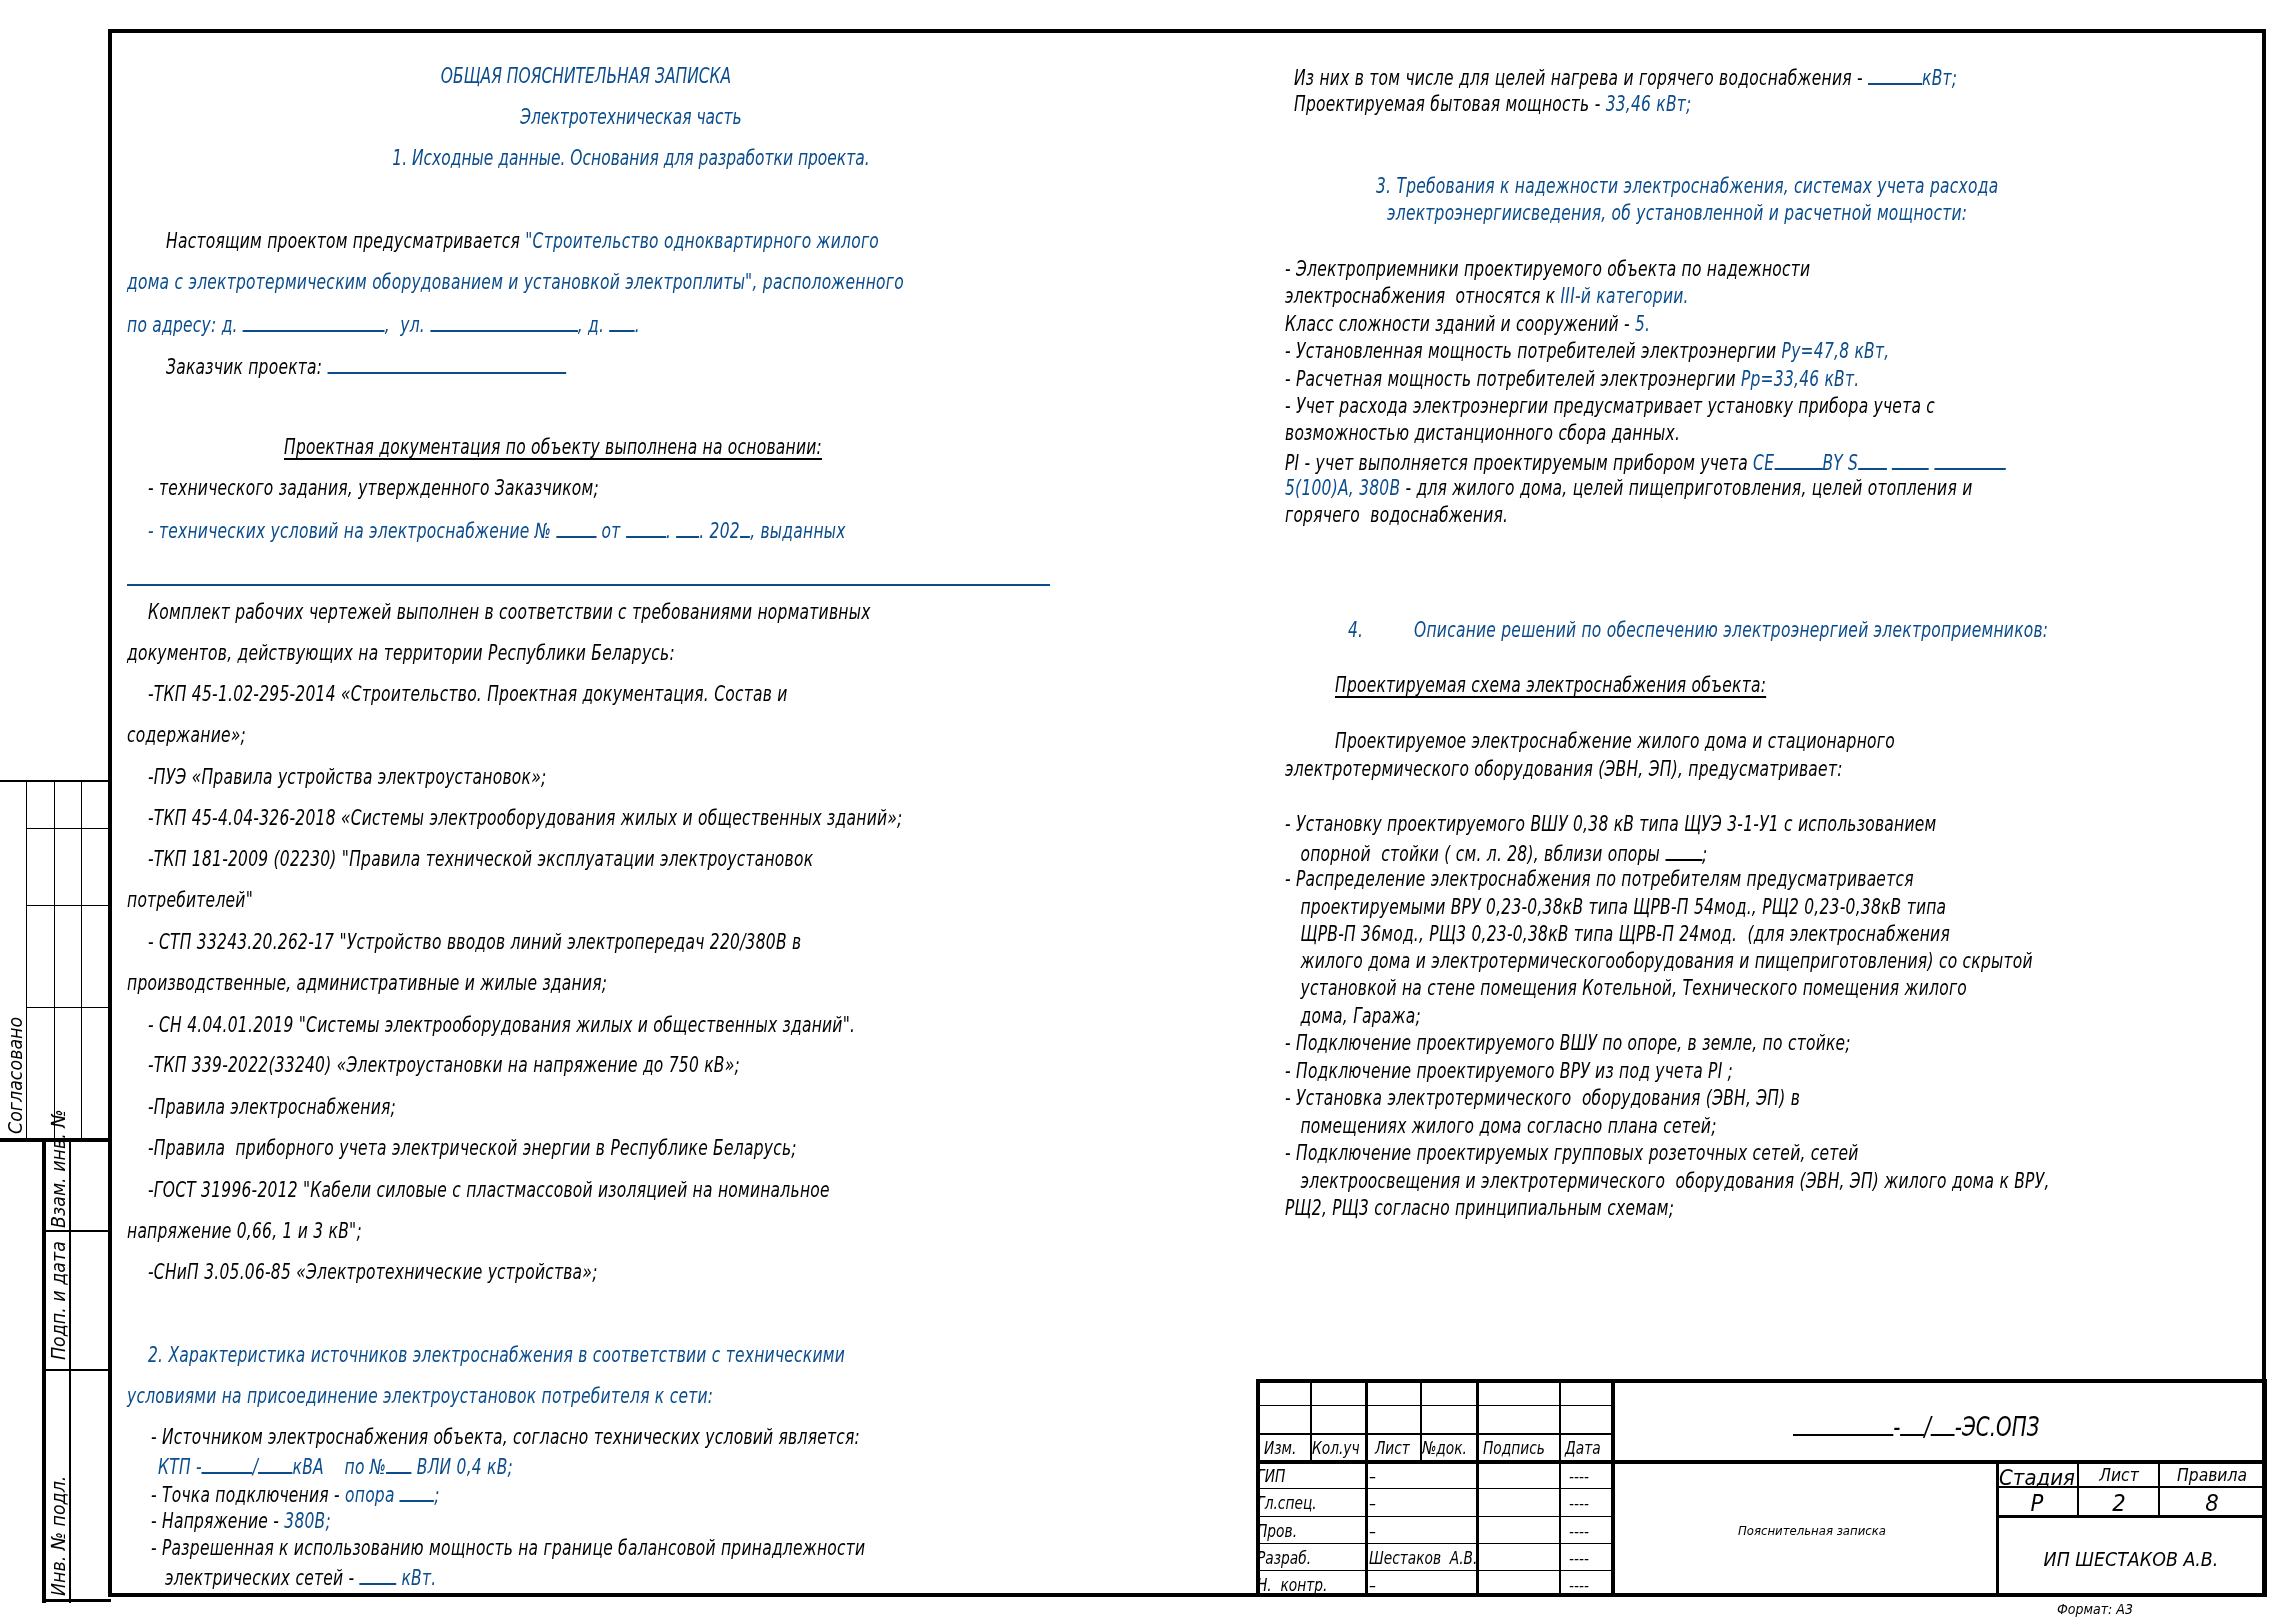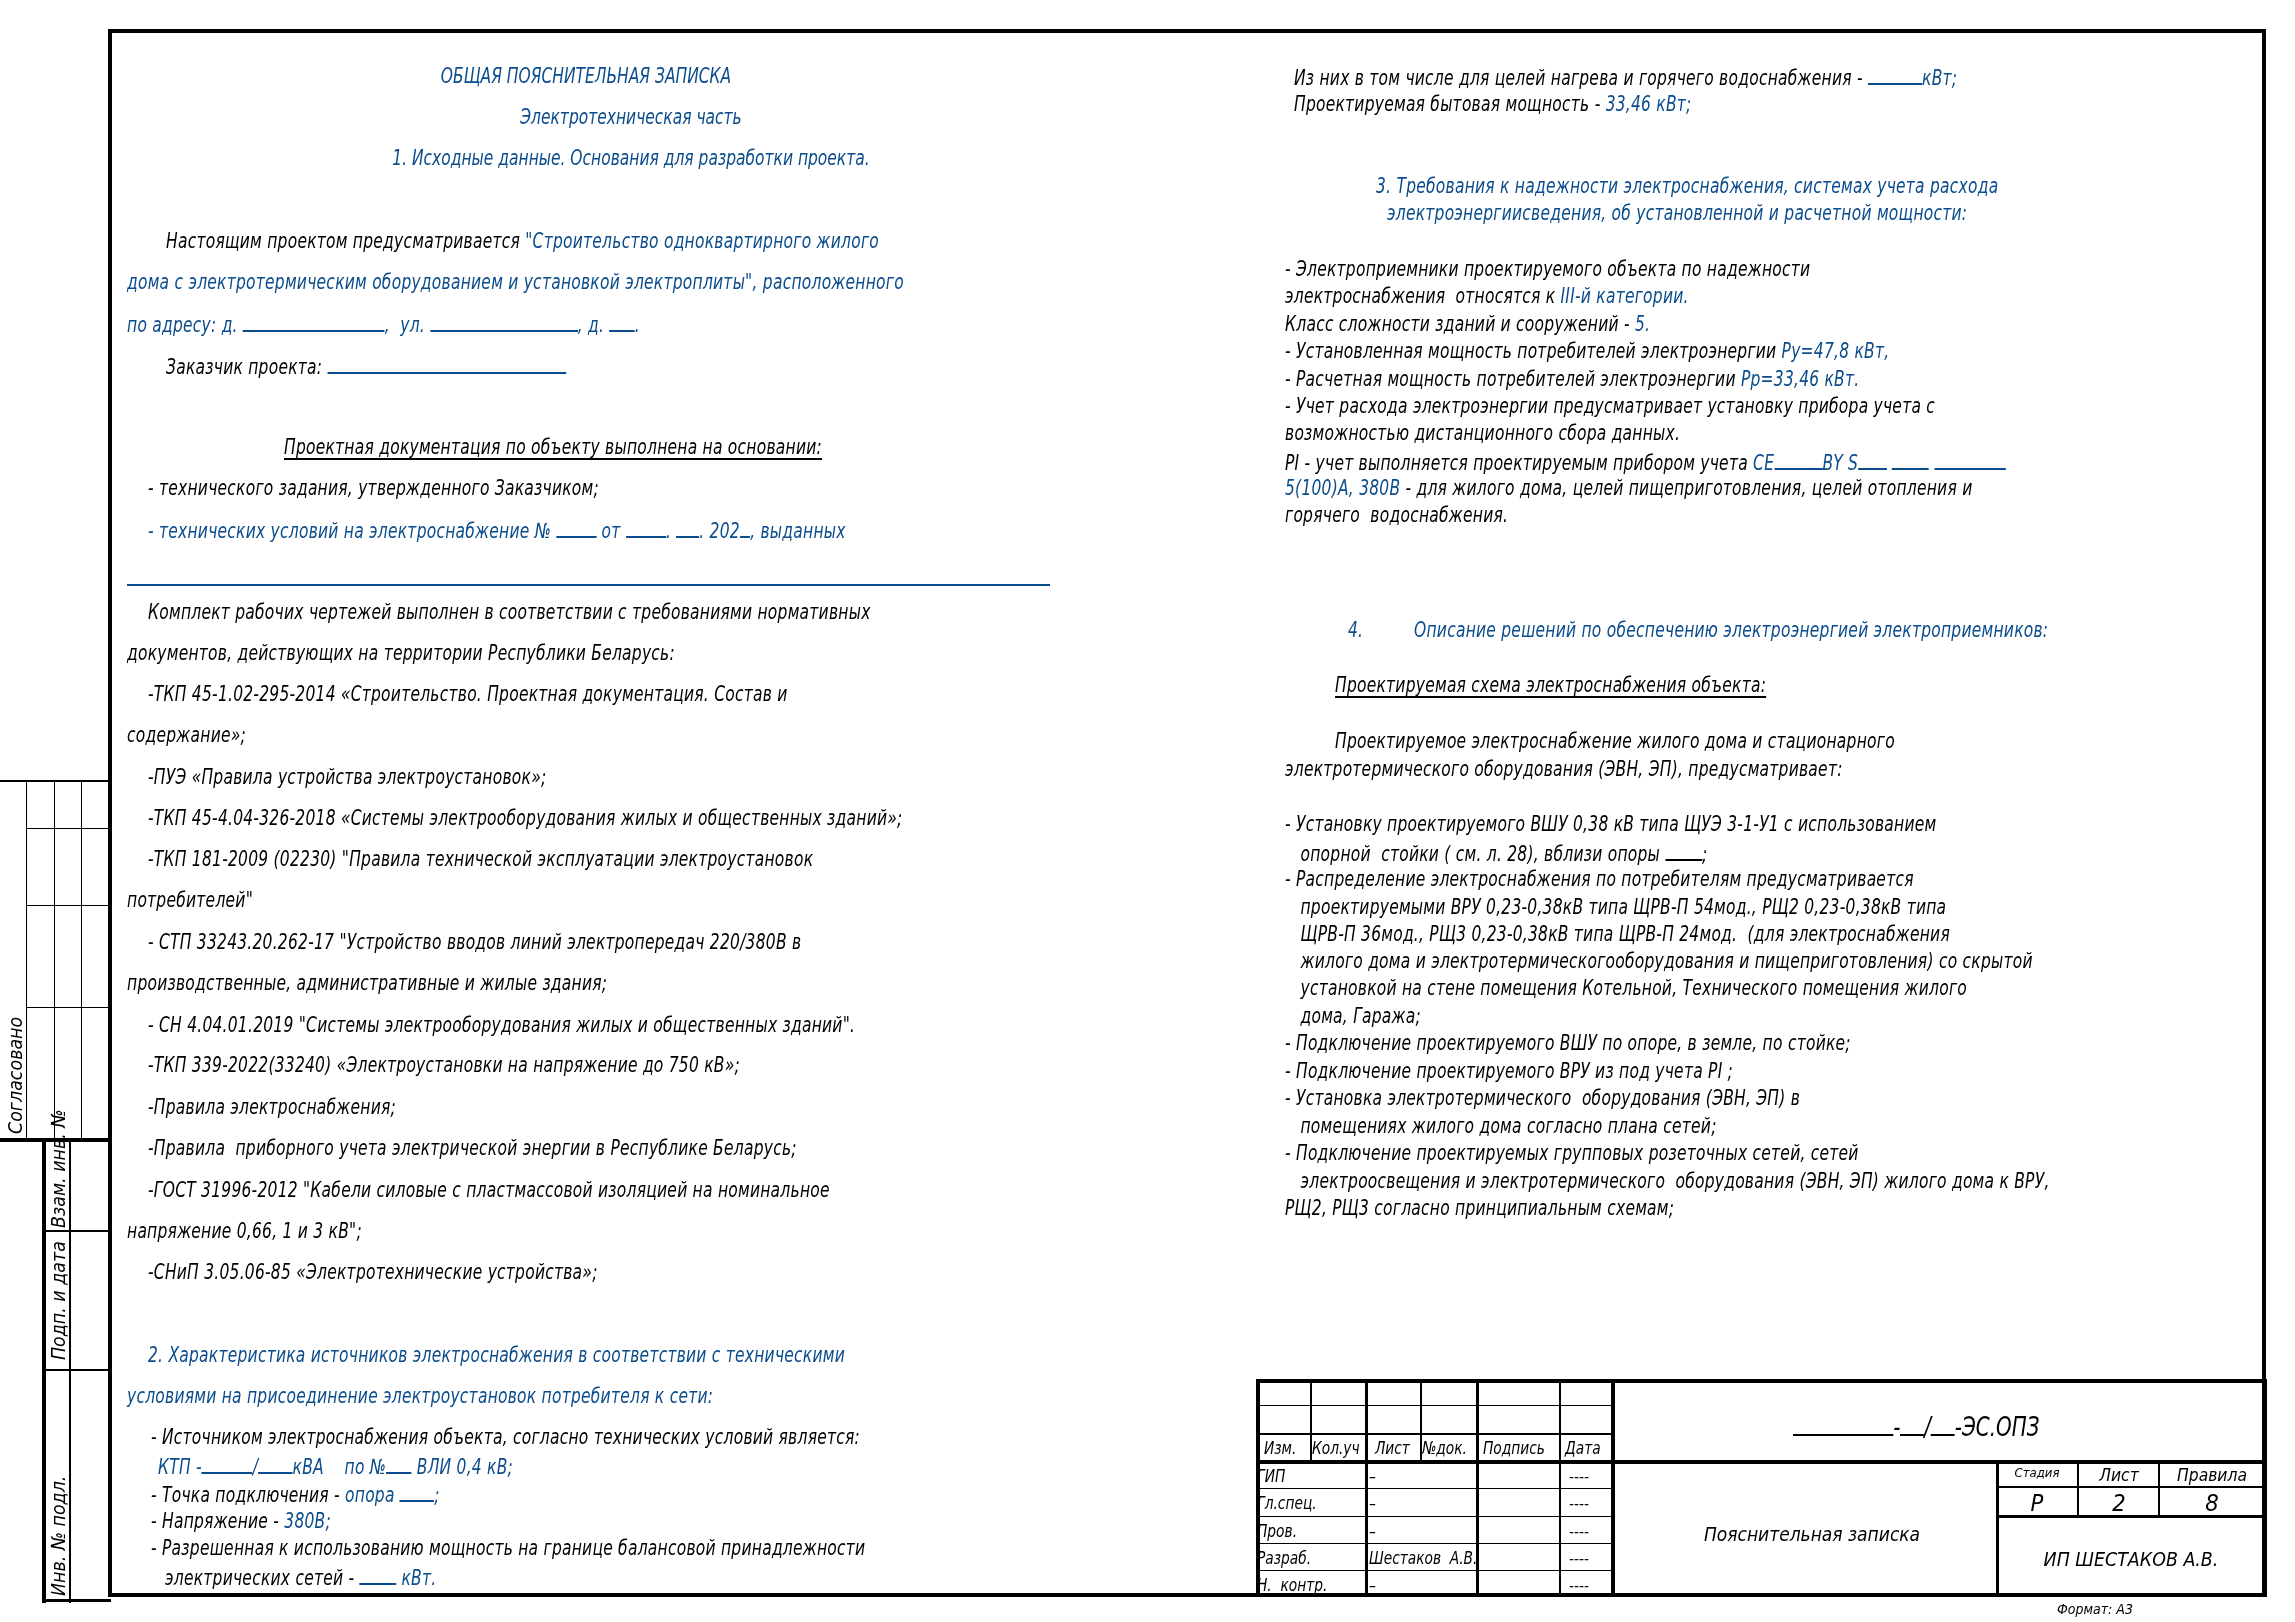--- a/index.html
+++ b/index.html
@@ -181,23 +181,23 @@
   <div class="tbt" style="left:1257px;top:1547px;">Разраб.</div>
   <div class="tbt" style="left:1369px;top:1547px;">Шестаков  А.В.</div>
   <div class="tbt" style="left:1569px;top:1547px;">----</div>
 
   <div class="tbt" style="left:1257px;top:1574px;">Н.  контр.</div>
   <div class="tbt" style="left:1369px;top:1574px;">–</div>
   <div class="tbt" style="left:1569px;top:1574px;">----</div>
 
   <div class="tbt" style="left:1793px;top:1410px;font-size:26px;"><span class="blankk" style="width:118px;height:23.6px;"></span><span>-</span><span class="blankk" style="width:28px;height:23.6px;"></span><span>/</span><span class="blankk" style="width:28px;height:23.6px;"></span><span>-ЭС.ОПЗ</span></div>
 
-  <div class="tbc" style="left:1812px;top:1523px;font-size:19px;">Пояснительная записка</div>
-
-  <div class="tbc" style="left:2037px;top:1465px;font-size:13px;">Стадия</div>
+  <div class="tbc" style="left:1812px;top:1523px;font-size:13px;">Пояснительная записка</div>
+
+  <div class="tbc" style="left:2037px;top:1465px;font-size:22px;">Стадия</div>
   <div class="tbc" style="left:2119px;top:1465px;font-size:17.3px;">Лист</div>
   <div class="tbc" style="left:2212px;top:1465px;font-size:17.3px;">Правила</div>
   <div class="tbc" style="left:2037px;top:1489px;font-size:23.6px;">Р</div>
   <div class="tbc" style="left:2119px;top:1489px;font-size:23.6px;">2</div>
   <div class="tbc" style="left:2212px;top:1489px;font-size:23.6px;">8</div>
 
   <div class="tbc" style="left:2131px;top:1548px;font-size:19.4px;">ИП ШЕСТАКОВ А.В.</div>
 </div>
 
 <div class="tbc" style="left:2095px;top:1601px;font-size:14px;text-align:center;">Формат: А3</div>

